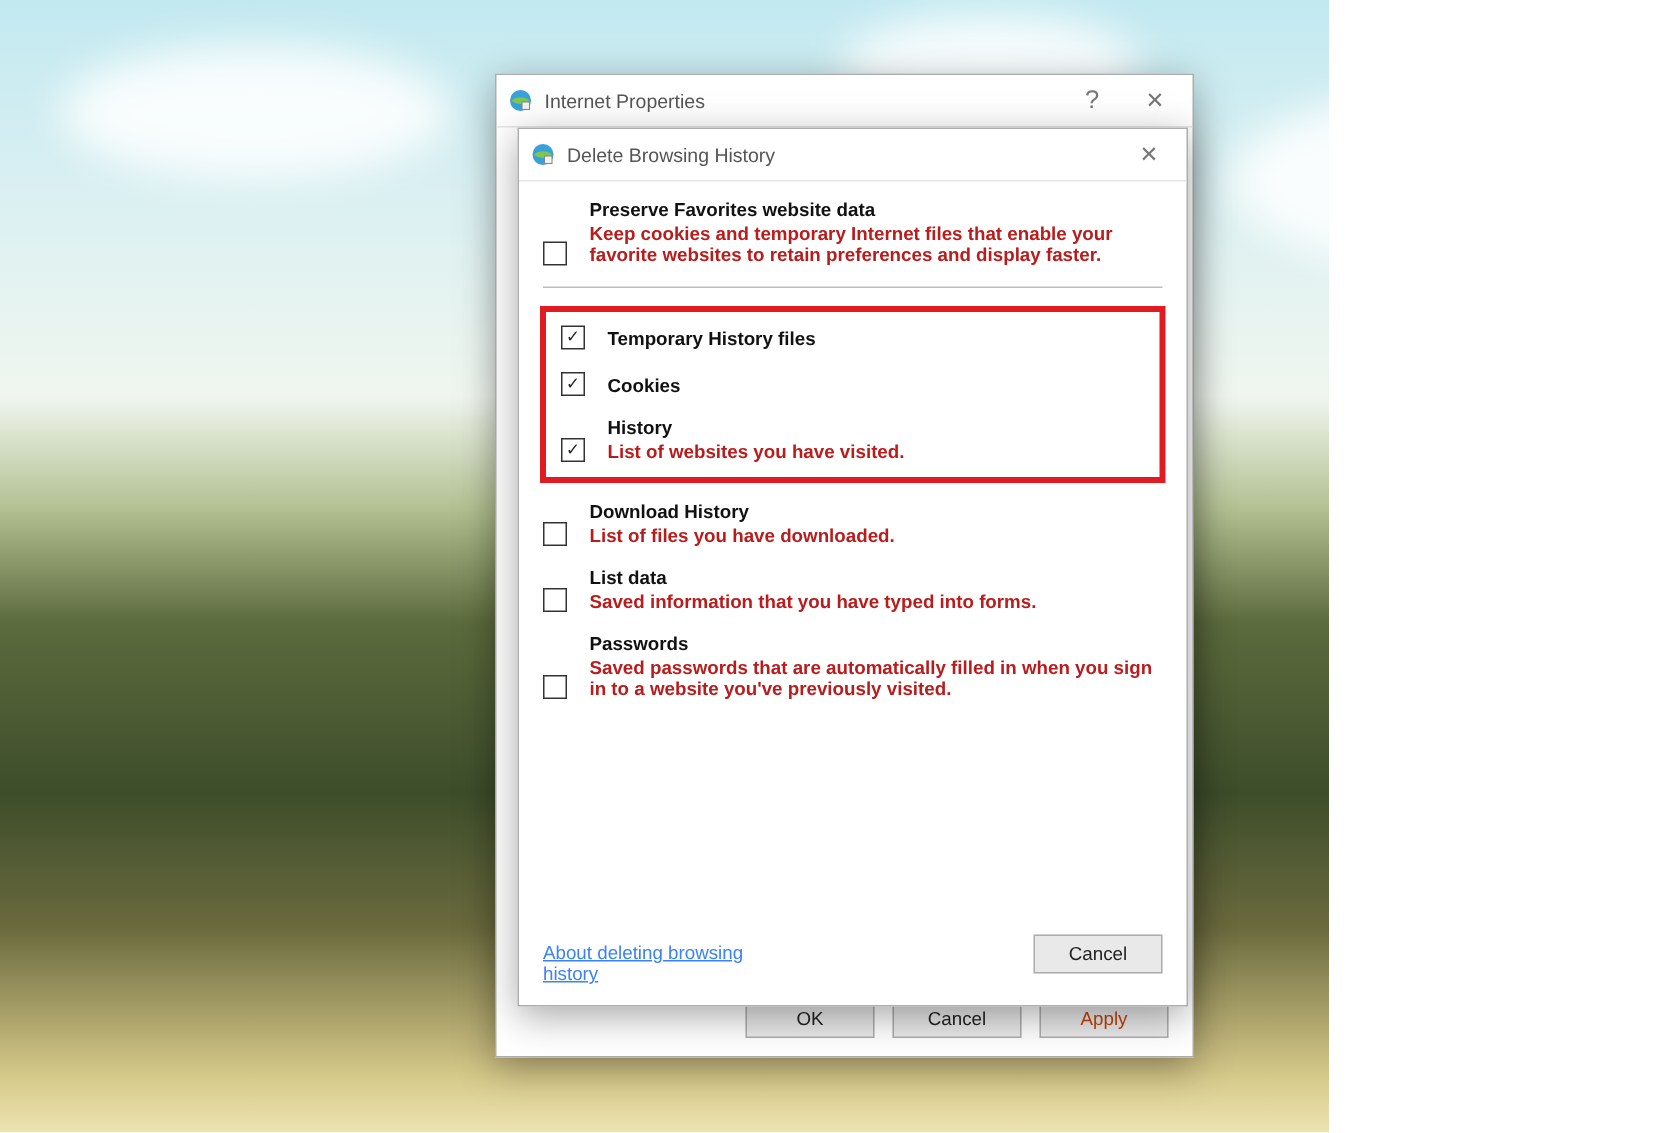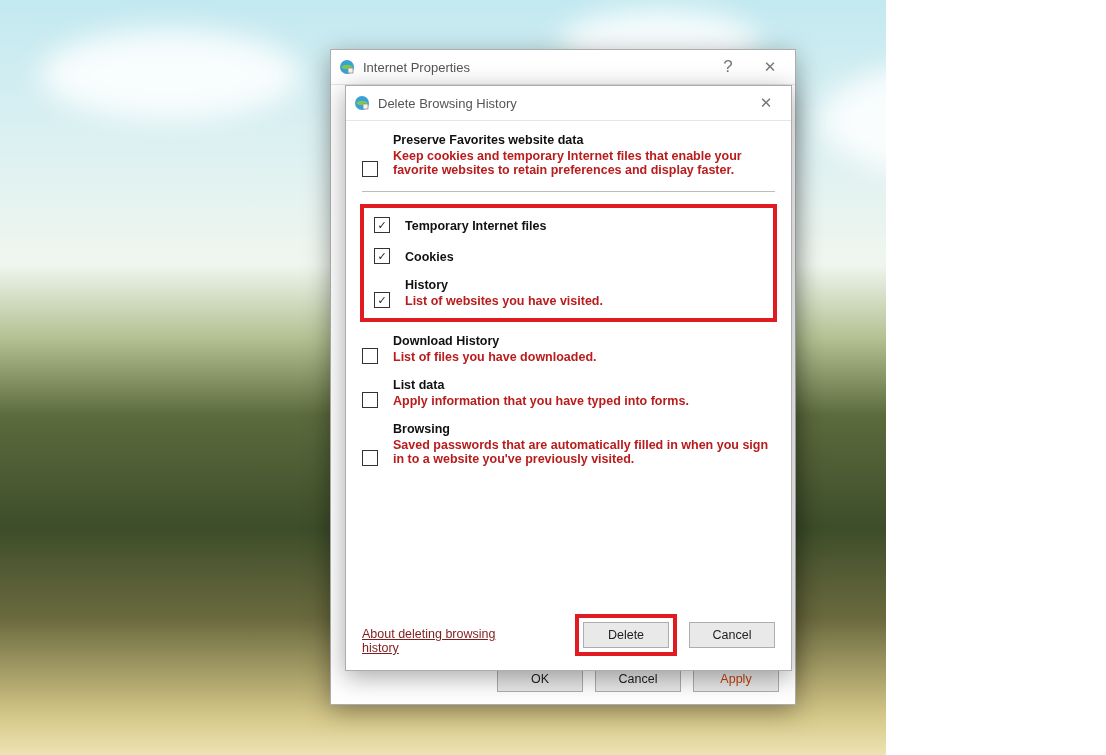--- a/index.html
+++ b/index.html
@@ -117,21 +117,21 @@
   .dialog-footer {
     position: absolute;
     left: 16px;
     right: 16px;
     bottom: 14px;
     display: flex;
     align-items: center;
     gap: 12px;
   }
   .link {
-    color: #7f1d1d;
+    color: #3b82f6;
     text-decoration: underline;
     font-size: 12.5px;
     max-width: 160px;
     cursor: pointer;
     margin-top: 12px;
   }
   .dialog-footer .gap { flex: 1; }
   .btn {
     min-width: 86px;
     height: 26px;
@@ -205,21 +205,21 @@
           <div class="desc">Keep cookies and temporary Internet files that enable your favorite websites to retain preferences and display faster.</div>
         </div>
       </div>
 
       <div class="sep"></div>
 
       <div class="highlight-box">
         <div class="opt">
           <span class="cb">✓</span>
           <div class="txt">
-            <div class="lbl">Temporary Internet files</div>
+            <div class="lbl">Temporary History files</div>
           </div>
         </div>
         <div class="opt">
           <span class="cb">✓</span>
           <div class="txt">
             <div class="lbl">Cookies</div>
           </div>
         </div>
         <div class="opt" style="margin-bottom:8px">
           <span class="cb">✓</span>
@@ -234,34 +234,31 @@
         <span class="cb"></span>
         <div class="txt">
           <div class="lbl">Download History</div>
           <div class="desc">List of files you have downloaded.</div>
         </div>
       </div>
       <div class="opt">
         <span class="cb"></span>
         <div class="txt">
           <div class="lbl">List data</div>
-          <div class="desc">Apply information that you have typed into forms.</div>
-        </div>
-      </div>
-      <div class="opt">
-        <span class="cb"></span>
-        <div class="txt">
-          <div class="lbl">Browsing</div>
+          <div class="desc">Saved information that you have typed into forms.</div>
+        </div>
+      </div>
+      <div class="opt">
+        <span class="cb"></span>
+        <div class="txt">
+          <div class="lbl">Passwords</div>
           <div class="desc">Saved passwords that are automatically filled in when you sign in to a website you've previously visited.</div>
         </div>
       </div>
     </div>
 
     <div class="dialog-footer">
       <span class="link">About deleting browsing history</span>
       <span class="gap"></span>
-      <span class="btn-highlight">
-        <button class="btn">Delete</button>
-      </span>
       <button class="btn">Cancel</button>
     </div>
   </div>
 </div>
 
 </body></html>

